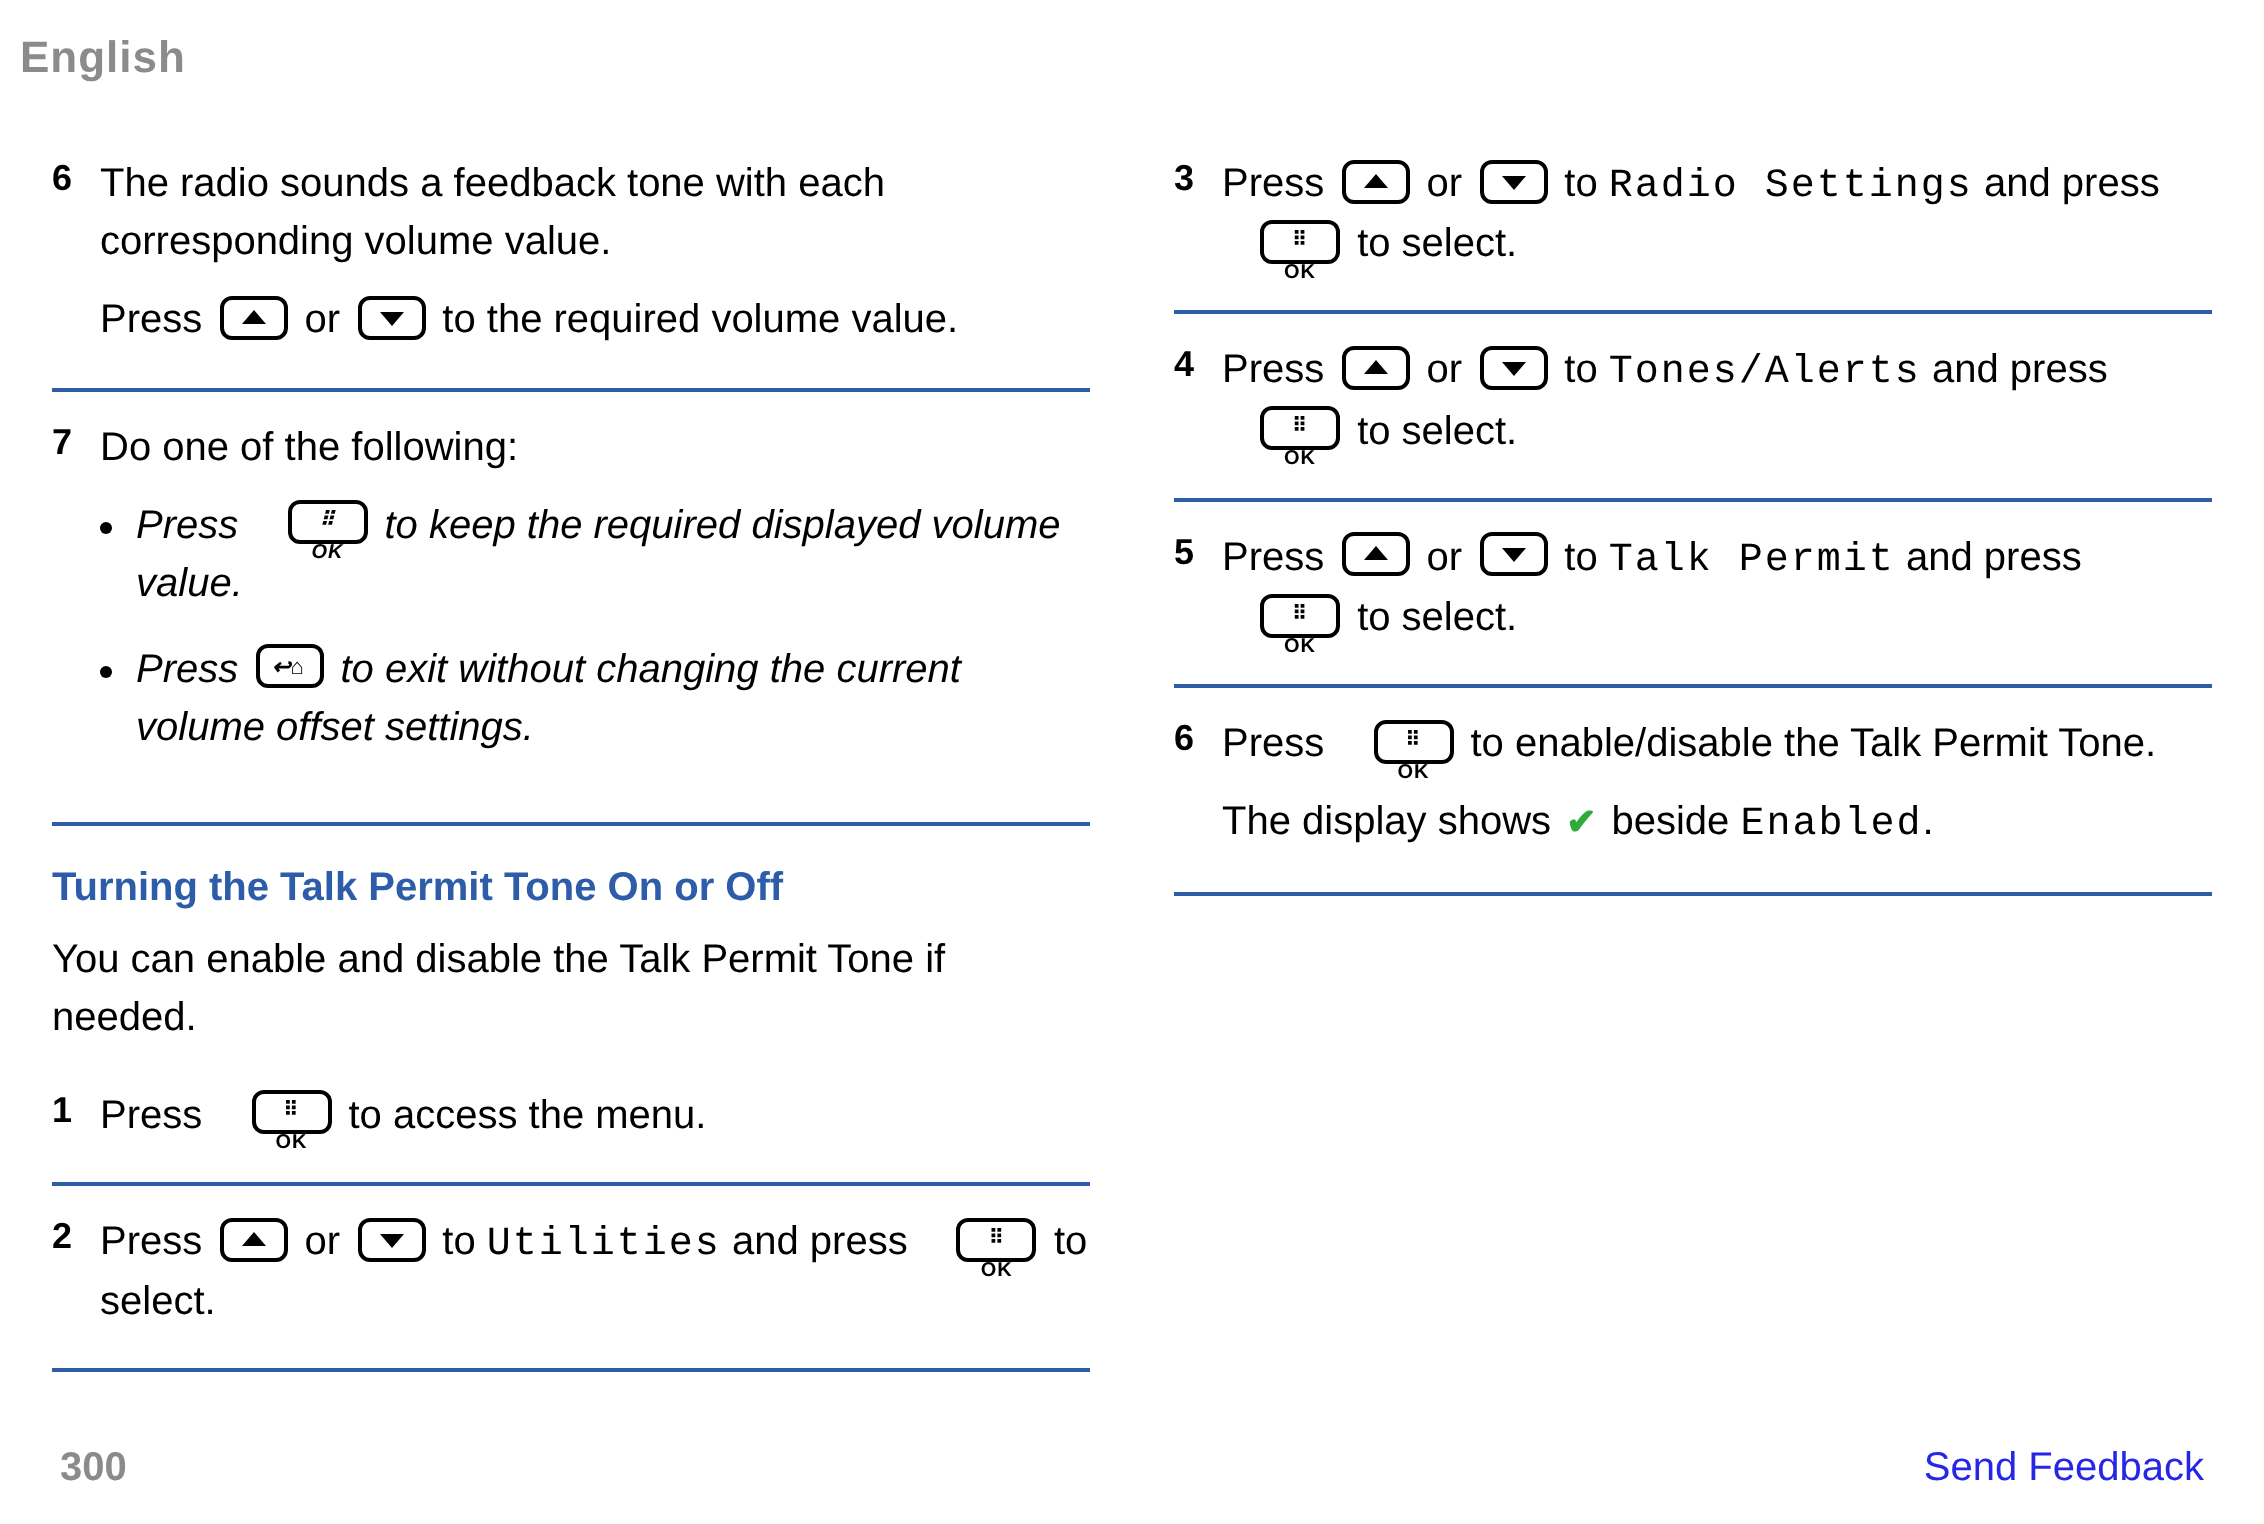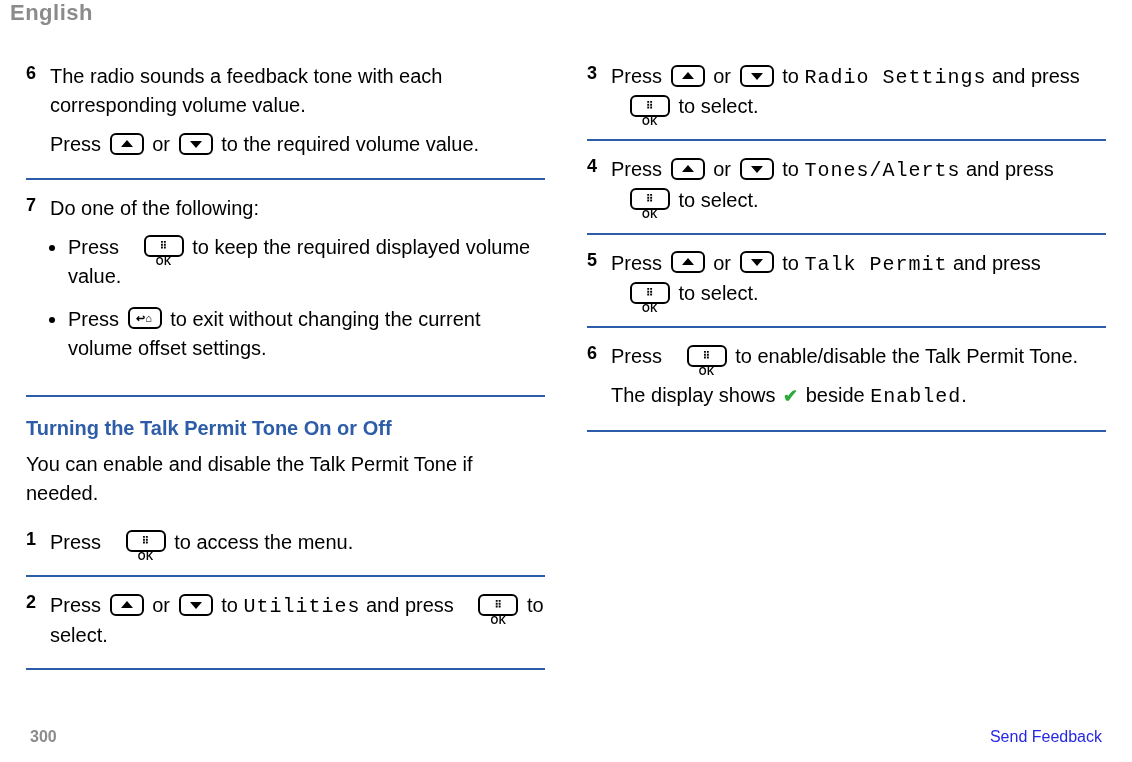--- a/index.html
+++ b/index.html
@@ -8,21 +8,21 @@
     padding: 0;
     width: 1132px;
     height: 762px;
     font-family: Arial, Helvetica, sans-serif;
     font-size: 20px;
     color: #000;
     background: #fff;
     position: relative;
   }
   .page-header {
-    padding: 0 10px 0 10px;
+    padding: 16px 10px 0 10px;
     color: #8b8b8b;
     font-weight: bold;
     font-size: 22px;
     letter-spacing: 0.5px;
   }
   .columns {
     display: flex;
     padding: 28px 26px 0 26px;
     gap: 42px;
   }
@@ -58,20 +58,21 @@
     font-weight: bold;
     margin: 20px 0 10px 0;
   }
   .intro {
     margin: 0 0 12px 0;
     line-height: 1.45;
   }
   ul.bullets {
     margin: 6px 0 0 0;
     padding-left: 18px;
+    font-style: italic;
   }
   ul.bullets li {
     margin-bottom: 14px;
     line-height: 1.45;
   }
   .mono {
     font-family: "Courier New", monospace;
     letter-spacing: 1px;
   }
   
@@ -103,21 +104,21 @@
     margin: 0 2px;
   }
   .footer {
     position: absolute;
     bottom: 16px;
     left: 0;
     width: 100%;
     padding: 0 30px;
     display: flex;
     justify-content: space-between;
-    font-size: 16px;
+    font-size: 20px;
   }
   .page-num { color: #8b8b8b; font-weight: bold; }
   .feedback { color: #2626e6; }
 </style>
 </head>
 <body>
 
 <div class="page-header">
   <span>English</span>
 </div>

